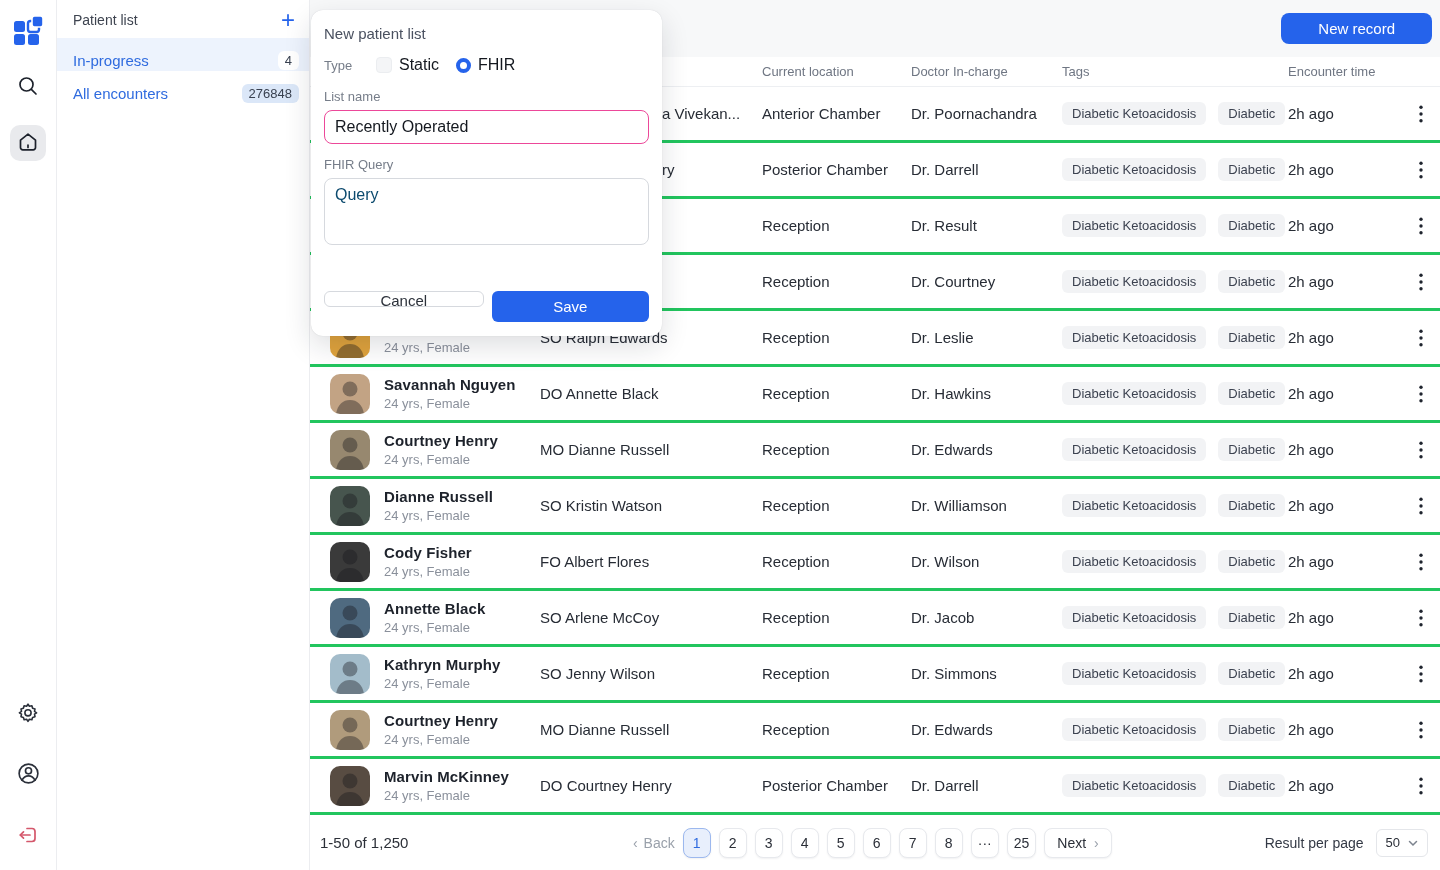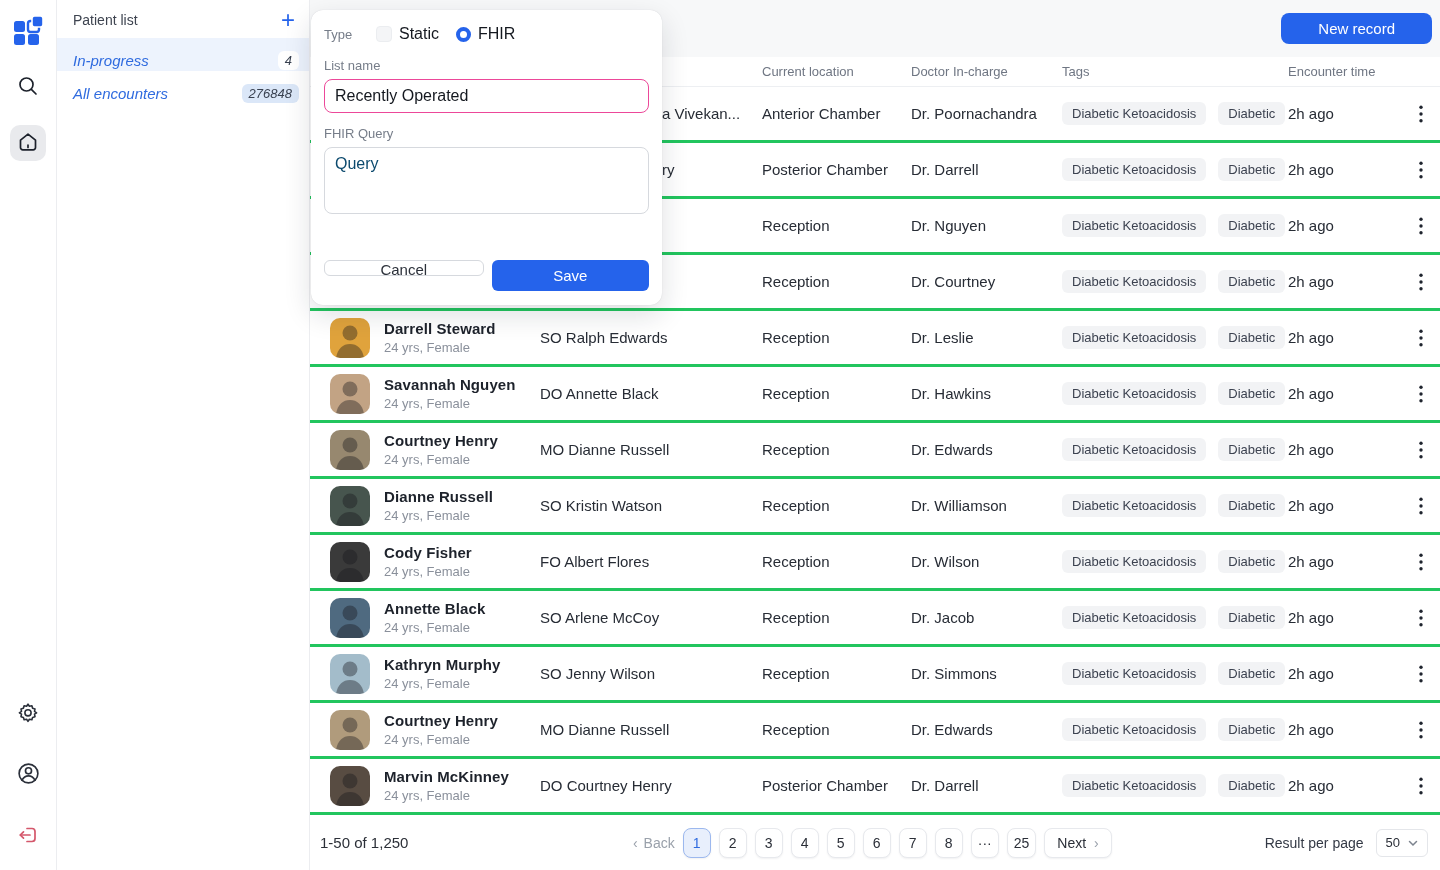--- a/index.html
+++ b/index.html
@@ -13,21 +13,21 @@
   .rail-spacer { flex:1; }
   .rail-bottom { display:flex; flex-direction:column; align-items:center; gap:25px; }
   .rail-btn { width:36px; height:36px; display:flex; align-items:center; justify-content:center; border-radius:10px; cursor:pointer; background:transparent; border:none; }
   .rail-btn.active { background:#e9eaed; }
 
   
   .panel { width:253px; border-right:1px solid #ecedf0; background:#fff; display:flex; flex-direction:column; }
   .panel-header { display:flex; align-items:center; justify-content:space-between; padding:10px 14px 8px 16px; }
   .panel-title { font-size:14px; color:#3e4450; }
   .plus-btn { color:#2563eb; font-size:24px; font-weight:400; line-height:20px; background:none; border:none; cursor:pointer; }
-  .panel-item { height:33px; display:flex; align-items:center; justify-content:space-between; padding:12px 10px 0 16px; font-size:15px; color:#2f6bdf; cursor:pointer;font-style:italic; }
+  .panel-item { height:33px; display:flex; align-items:center; justify-content:space-between; padding:12px 10px 0 16px; font-size:15px; color:#2f6bdf; cursor:pointer; }
   .panel-item.active { background:#edf3fd; }
   .count-badge { font-size:13px; border-radius:6px; padding:2px 7px; color:#394150; }
   .panel-item.active .count-badge { background:#ffffff; }
   .panel-item:not(.active) .count-badge { background:#dbe7f8; }
 
   
   .main { flex:1; display:flex; flex-direction:column; background:#fff; position:relative; }
   .topstrip { height:57px; background:#f7f8f9; display:flex; align-items:center; justify-content:flex-end; padding:0 8px; }
   .btn-primary { background:#2563eb; color:#fff; border:none; border-radius:8px; height:31px; padding:0 37px; font-size:15px; cursor:pointer; font-family:inherit; }
 
@@ -214,21 +214,21 @@
                 <circle cx="2" cy="9" r="1.7" fill="#1f242e"></circle>
                 <circle cx="2" cy="15.8" r="1.7" fill="#1f242e"></circle>
               </svg>
             </button>
           </div>
         </div>
         <div class="row">
           <div class="cell col-patient"></div>
           <div class="cell col-att"></div>
           <div class="cell col-loc">Reception</div>
-          <div class="cell col-doc">Dr. Nguyen</div>
+          <div class="cell col-doc">Dr. Result</div>
           <div class="cell col-tags tagwrap">
             <span class="tag">Diabetic Ketoacidosis</span>
             <span class="tag">Diabetic</span>
           </div>
           <div class="cell col-time">2h ago</div>
           <div class="cell col-menu">
             <button class="kebab">
               <svg width="4" height="18" viewBox="0 0 4 18">
                 <circle cx="2" cy="2.2" r="1.7" fill="#1f242e"></circle>
                 <circle cx="2" cy="9" r="1.7" fill="#1f242e"></circle>
@@ -571,20 +571,21 @@
                 <path d="M1.5 1.5 L5 5 L8.5 1.5"></path>
               </svg>
           </span>
         </div>
       </div>
     </div>
   </main>
 </div>
 
 <div class="modal">
+  <div class="modal-title">New patient list</div>
   <div class="type-row">
     <span class="type-label">Type</span>
     <span class="choice">
       <span class="checkbox"></span>
       <span class="choice-label">Static</span>
     </span>
     <span class="choice">
       <span class="radio"></span>
       <span class="choice-label">FHIR</span>
     </span>

